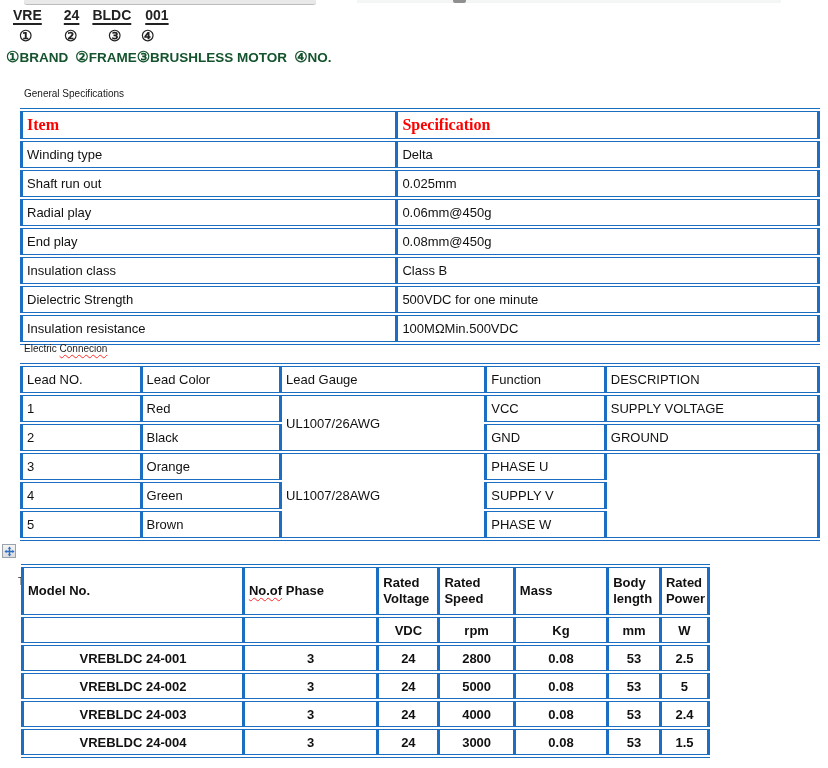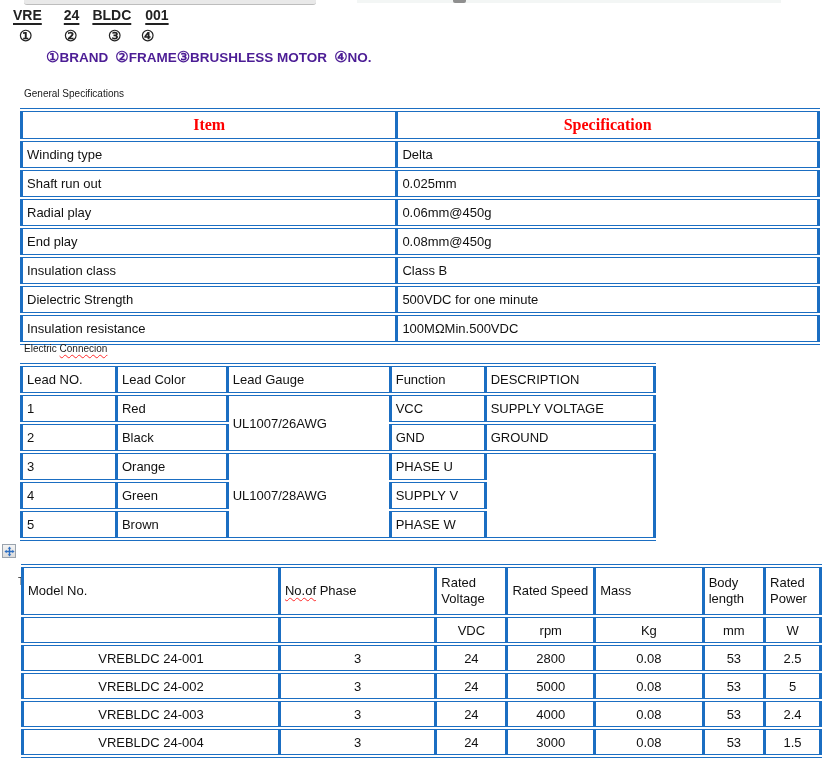--- a/index.html
+++ b/index.html
@@ -21,21 +21,21 @@
     background:#e9e9e9;border-bottom:1px solid #bdbdbd;border-radius:0 0 3px 3px;}
   .remnant-bar2{position:absolute;left:357px;top:0;width:424px;height:3px;background:#f3f6f5;}
   .remnant-dash{position:absolute;left:453px;top:0;width:13px;height:3px;background:#8f8f8f;border-radius:0 0 2px 2px;}
 
   
   .code-line{position:absolute;left:13px;top:7px;font-weight:bold;font-size:14px;color:#222;}
   .code-token{display:inline-block;text-decoration:underline;text-decoration-thickness:2px;text-underline-offset:3px;}
   .gap1{margin-right:22px;} .gap2{margin-right:13px;} .gap3{margin-right:14px;}
   .circle-mark{position:absolute;top:27px;font-size:15px;font-weight:bold;color:#222;}
   .cm1{left:19px;} .cm2{left:64px;} .cm3{left:108px;} .cm4{left:141px;}
-  .legend-line{position:absolute;left:6px;top:48px;font-weight:bold;font-size:13.5px;color:#4c1d95;white-space:nowrap;margin-left:40px;}
+  .legend-line{position:absolute;left:6px;top:48px;font-weight:bold;font-size:13.5px;color:#14532d;white-space:nowrap;}
   .legend-mark{font-size:15px;}
   .seg-gap{margin-right:7px;} .seg-nogap{margin-right:0;}
 
   
   .section-title{position:absolute;font-weight:normal;font-size:10px;color:#1a1a1a;white-space:nowrap;}
   #gen-title{left:24px;top:88px;}
   #elec-title{left:24px;top:343px;}
   #tech-title{left:18px;top:576px;}
   .misspell{text-decoration:underline wavy #ff2a2a 1px;text-underline-offset:2px;}
 
@@ -47,29 +47,29 @@
 
   
   table{border-collapse:collapse;table-layout:fixed;position:absolute;background:#fff;}
   td{border-left:3px solid var(--blue);border-right:3px solid var(--blue);
      border-top:4px double var(--blue);border-bottom:4px double var(--blue);
      font-size:13px;color:#111;padding:0 4px;vertical-align:middle;overflow:hidden;white-space:nowrap;}
 
   
   #gen-table{left:20px;top:108px;width:800px;}
   #gen-table td{height:29px;text-align:left;}
-  #gen-table tr.ghdr td{height:30px;text-align:center;
+  #gen-table tr.ghdr td{height:30px;text-align:left;
      font-family:"Liberation Serif",serif;font-weight:bold;font-size:16px;color:var(--red);}
 
   
-  #elec-table{left:20px;top:363px;width:636px;padding-left:8px;}
+  #elec-table{left:20px;top:363px;width:800px;padding-left:8px;}
   #elec-table td{height:29px;text-align:left;}
 
   
-  #tech-table{left:21px;top:564px;width:801px;}
+  #tech-table{left:21px;top:564px;width:689px;font-weight:bold;}
   #tech-table td{height:28px;text-align:center;}
   #tech-table tr.thdr td{height:50px;text-align:left;white-space:normal;line-height:1.2;}
 </style>
 </head>
 <body>
 
 <div class="remnant-bar1"></div>
 <div class="remnant-bar2"></div>
 <div class="remnant-dash"></div>
 

